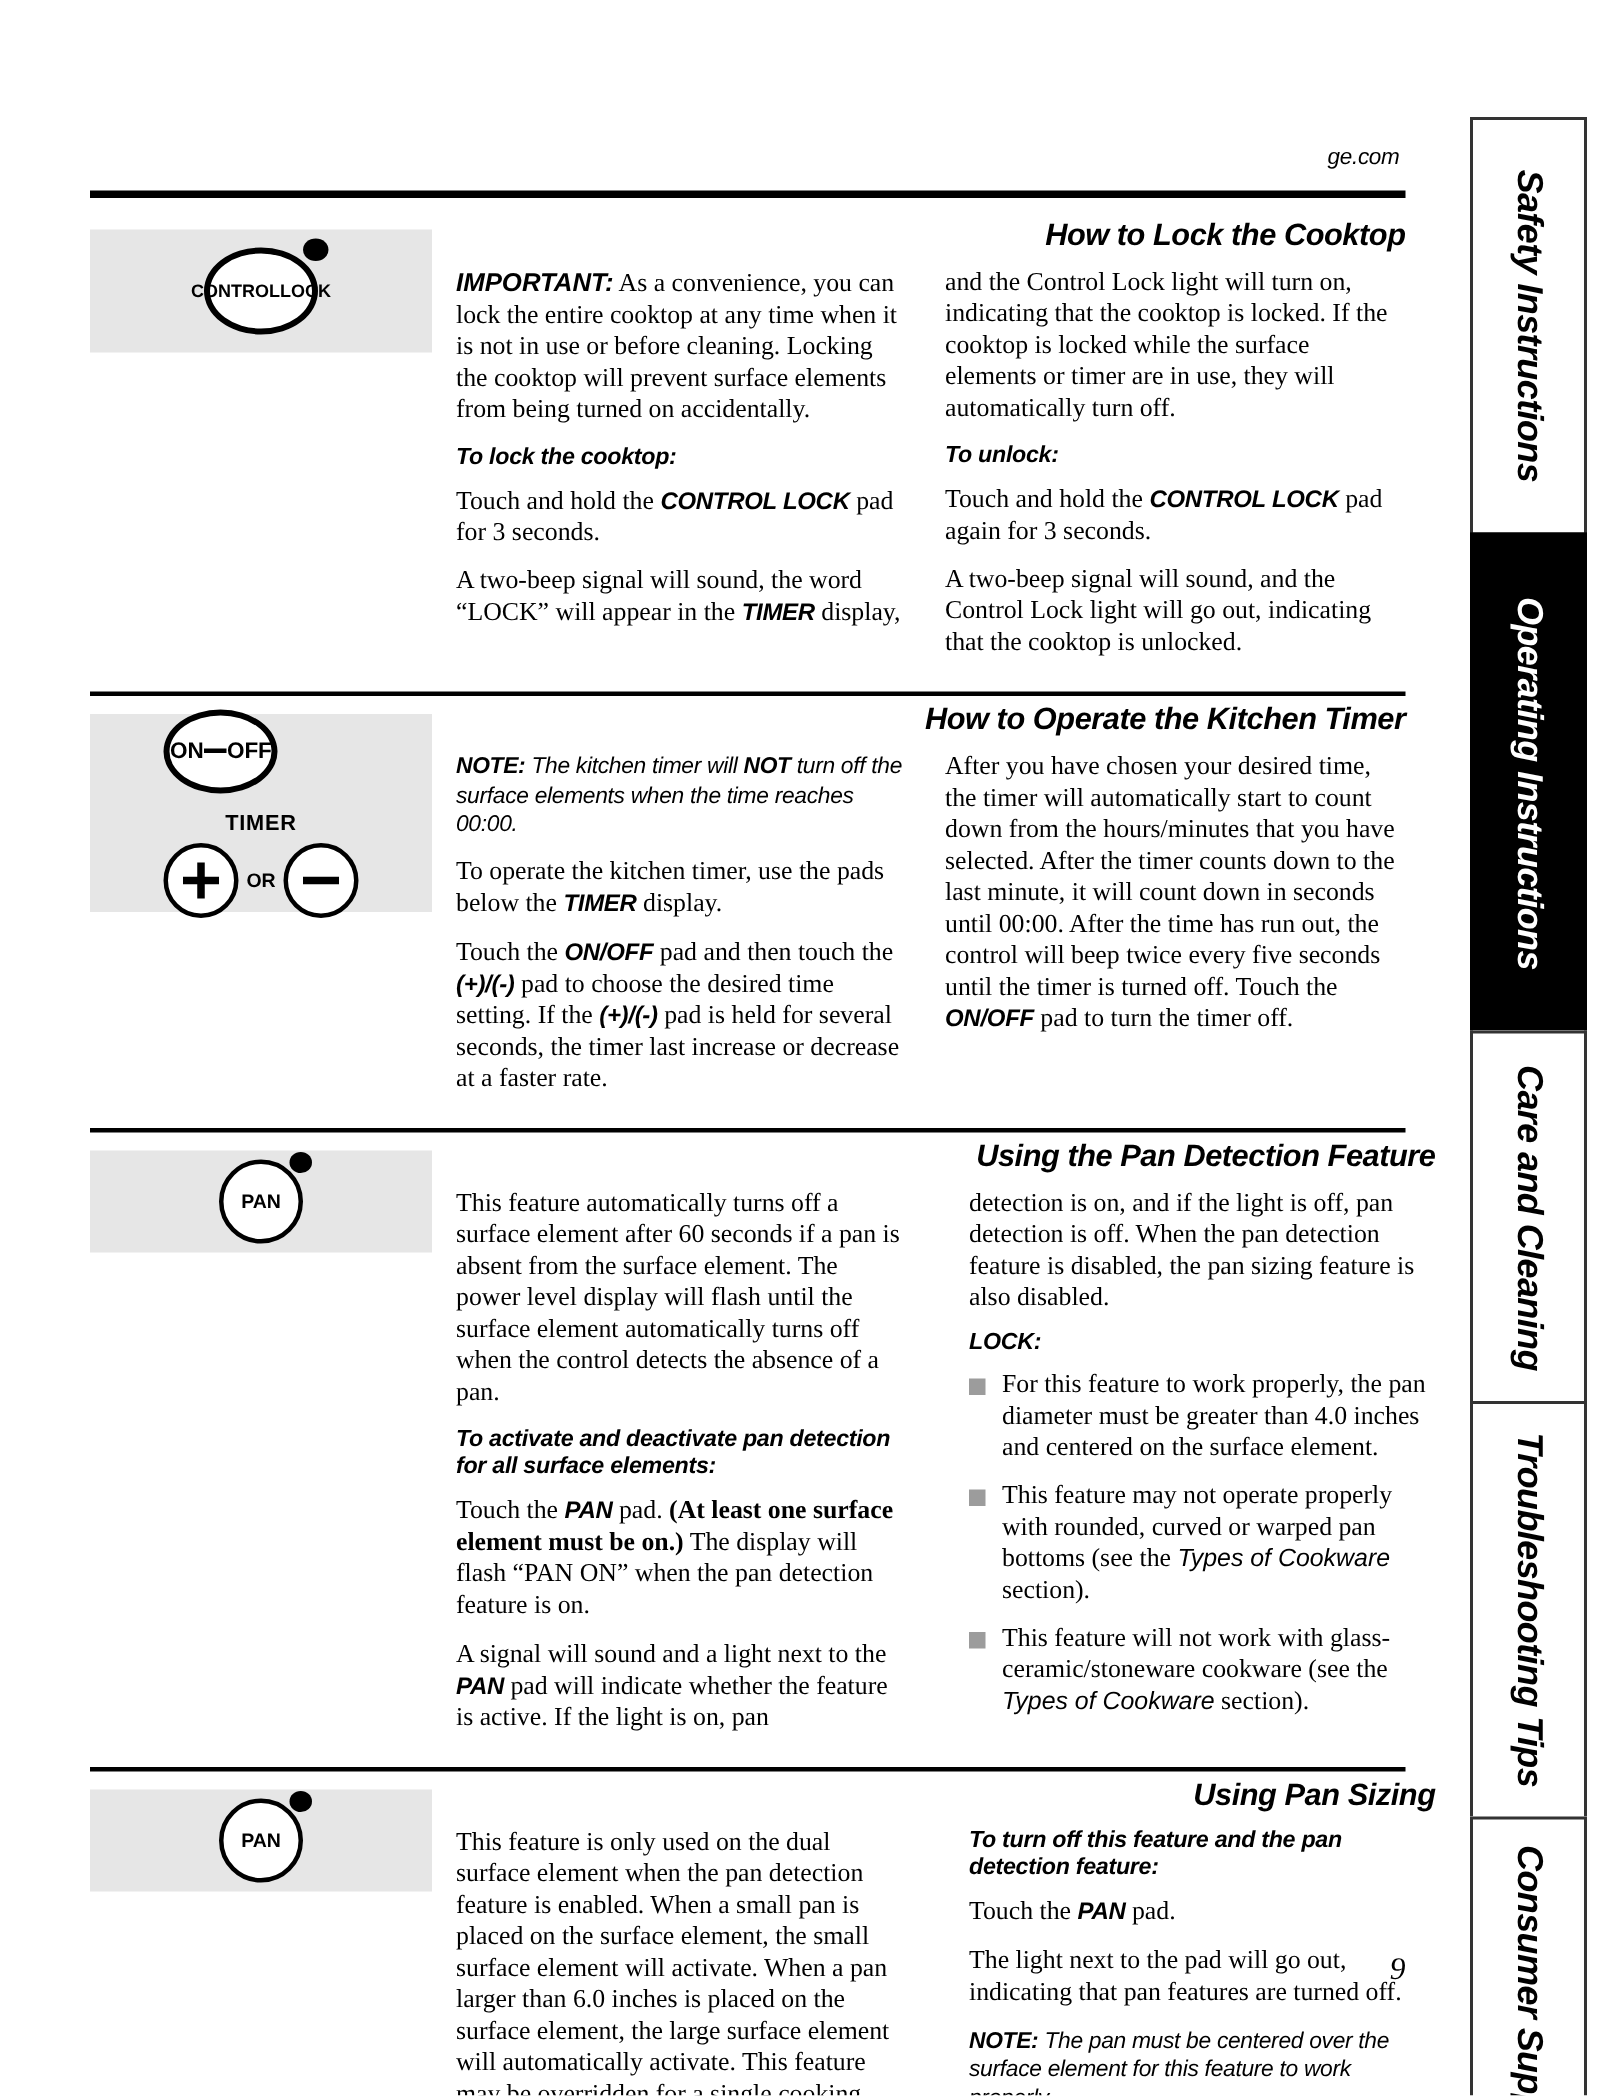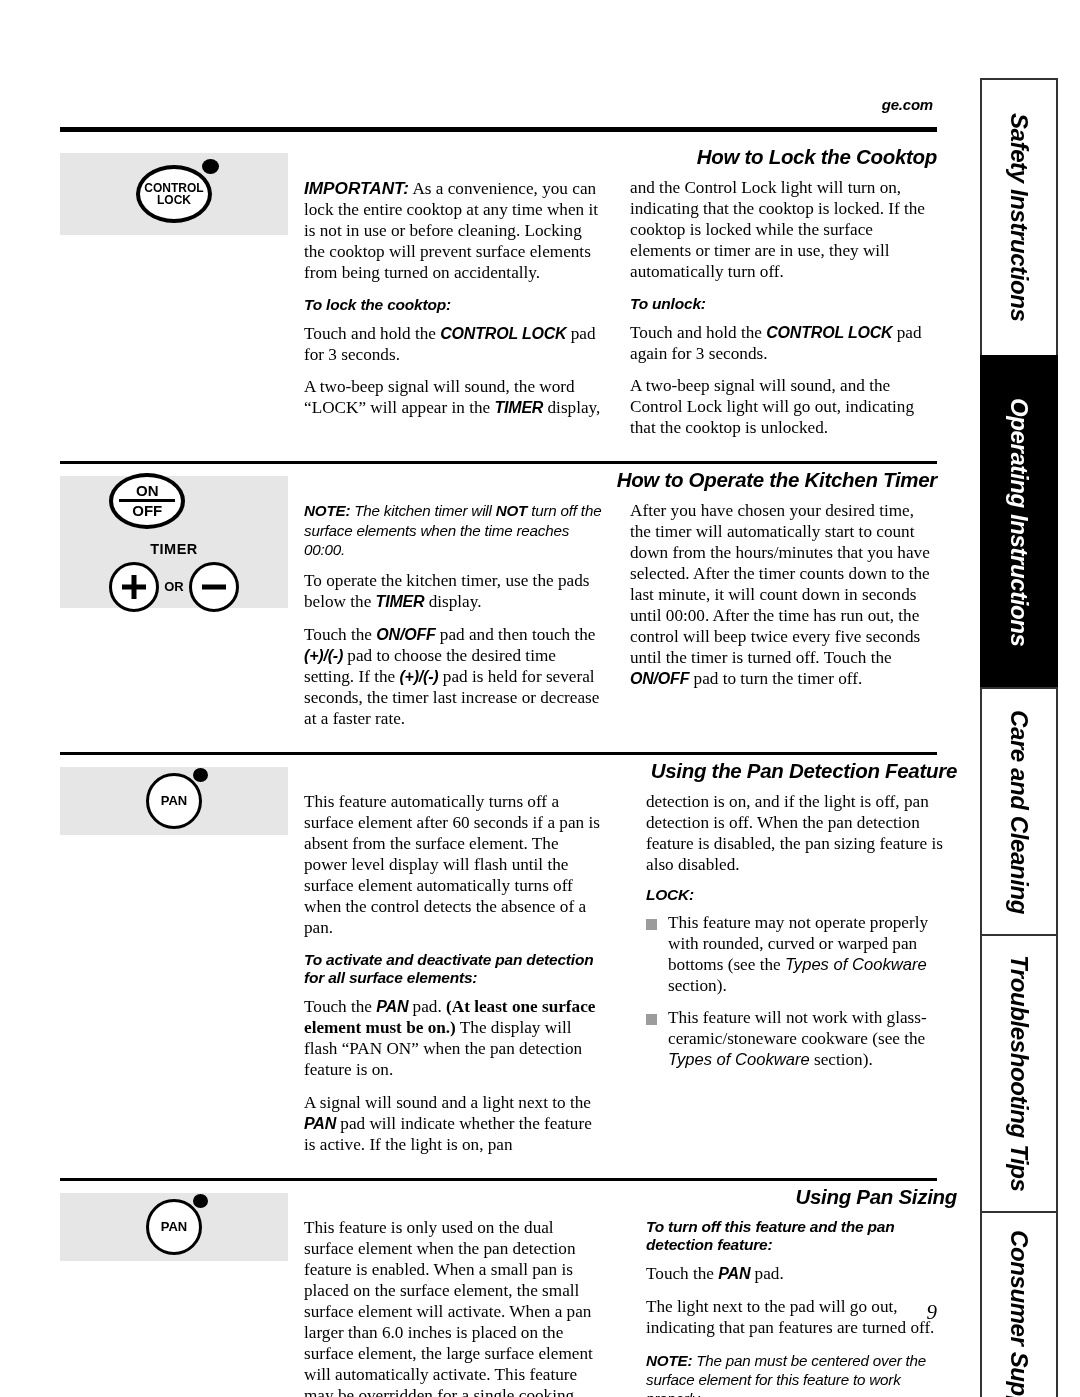--- a/index.html
+++ b/index.html
@@ -22,21 +22,21 @@
     left: 60px;
     top: 96px;
     width: 877px;
     height: 44px;
   }
   .gecom {
     position: absolute;
     right: 4px;
     top: 0px;
     font-family: "Liberation Sans", sans-serif;
-    font-weight: bold;
+    font-weight: normal;
     font-style: italic;
     font-size: 15px;
     color: #000;
     letter-spacing: -0.2px;
   }
   .rule-thick {
     position: absolute;
     left: 0;
     top: 31px;
     width: 877px;
@@ -175,21 +175,21 @@
 
   
   .ic-wrap { position: relative; }
 
   .oval {
     position: relative;
     border: 4px solid #000;
     border-radius: 50%;
     background: #fff;
     display: flex;
-    flex-direction: column;
+    flex-direction: row;
     align-items: center;
     justify-content: center;
     font-family: "Liberation Sans", sans-serif;
     font-weight: bold;
     color: #000;
   }
   .oval.lock {
     width: 68px; height: 50px; font-size: 12px; line-height: 1.02;
   }
   .oval.onoff {
@@ -397,20 +397,21 @@
             <div class="col">
               <p>This feature automatically turns off a surface element after 60 seconds if a pan is absent from the surface element. The power level display will flash until the surface element automatically turns off when the control detects the absence of a pan.</p>
               <div class="sub">To activate and deactivate pan detection for all surface elements:</div>
               <p><span>Touch the </span><span class="pad">PAN</span><span> pad. </span><span class="bser">(At least one surface element must be on.)</span><span> The display will flash “PAN ON” when the pan detection feature is on.</span></p>
               <p><span>A signal will sound and a light next to the </span><span class="pad">PAN</span><span> pad will indicate whether the feature is active. If the light is on, pan</span></p>
             </div>
             <div class="col wide">
               <p class="tight">detection is on, and if the light is off, pan detection is off. When the pan detection feature is disabled, the pan sizing feature is also disabled.</p>
               <div class="sub">LOCK:</div>
               <ul class="notes">
+                <li><span>For this feature to work properly, the pan diameter must be greater than 4.0 inches and centered on the surface element.</span></li>
                 <li><span>This feature may not operate properly with rounded, curved or warped pan bottoms (see the </span><span class="ital-sans">Types of Cookware</span><span> section).</span></li>
                 <li><span>This feature will not work with glass-ceramic/stoneware cookware (see the </span><span class="ital-sans">Types of Cookware</span><span> section).</span></li>
               </ul>
             </div>
           </div>
         </div>
       </div>
     </div>
 
     <div class="section last">

